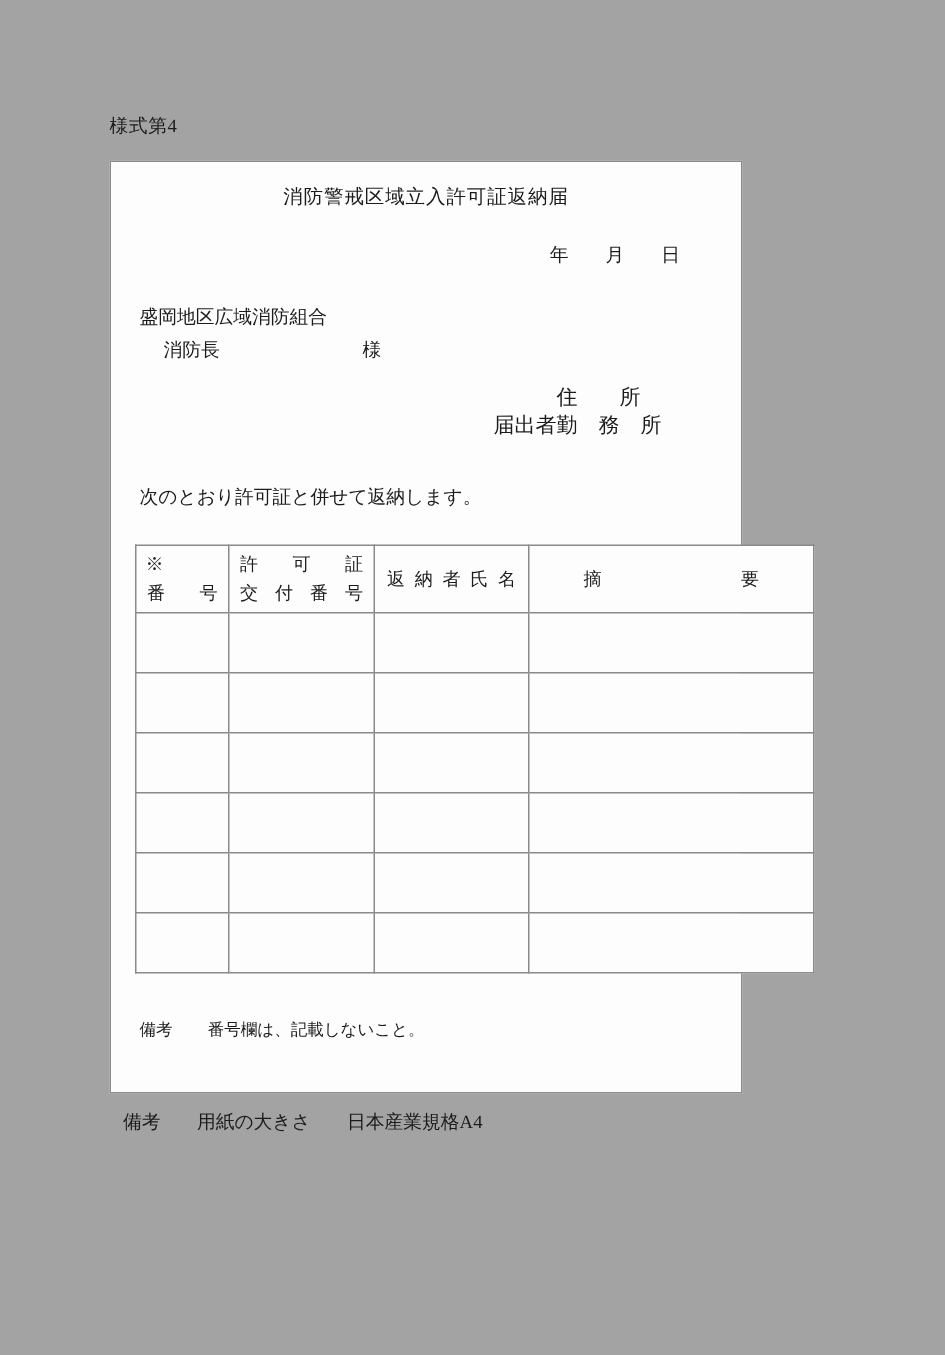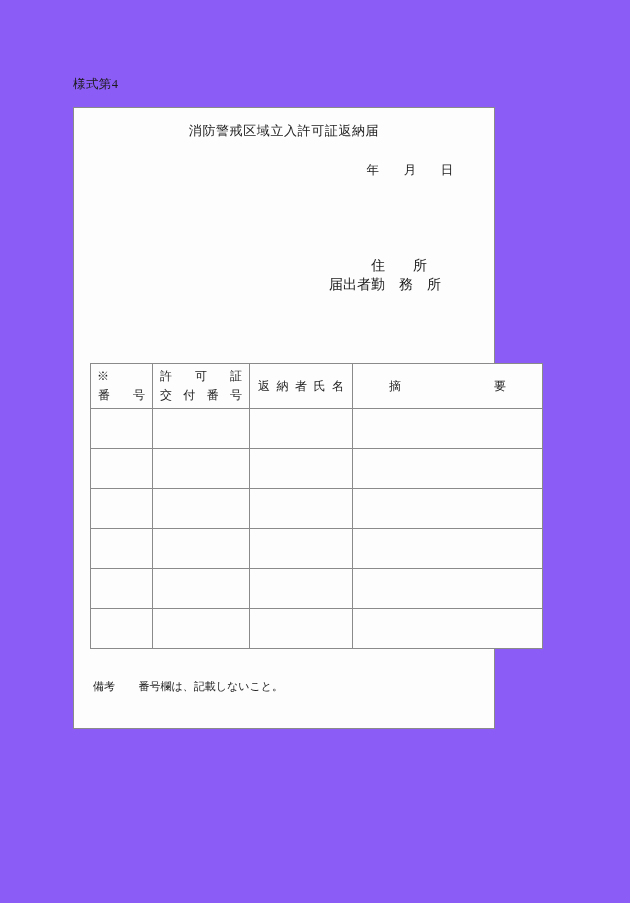--- a/index.html
+++ b/index.html
@@ -13,21 +13,21 @@
     height: 903px;
     position: relative;
     font-family: "Liberation Serif", "DejaVu Serif", serif;
     color: #1b1b1b;
     overflow: hidden;
   }
 
   .page {
     position: absolute;
     inset: 0;
-    background: #8b5cf6;
+    background: #a3a3a3;
   }
 
   
   .form-no {
     position: absolute;
     left: 73px;
     top: 76px;
     font-size: 12.5px;
     letter-spacing: 0.4px;
     white-space: nowrap;
@@ -185,32 +185,40 @@
   <div class="doc-box">
 
     <div class="doc-title">消防警戒区域立入許可証返納届</div>
 
     <div class="date-line">
       <span class="dslot">年</span>
       <span class="dslot">月</span>
       <span class="dslot">日</span>
     </div>
 
+    <div class="addressee">
+      <span class="org">盛岡地区広域消防組合</span>
+      <span class="chief-row">
+        <span>消防長</span>
+        <span class="sama">様</span>
+      </span>
+    </div>
 
     <div class="submitter">
       <div class="submitter-row">
         <span class="submitter-label"></span>
         <span class="submitter-field">住　　所</span>
       </div>
       <div class="submitter-row">
         <span class="submitter-label">届出者</span>
         <span class="submitter-field">勤　務　所</span>
       </div>
     </div>
 
+    <div class="lead-text">次のとおり許可証と併せて返納します。</div>
 
     <table class="form-table">
       <colgroup>
         <col class="c1">
           <col class="c2">
           <col class="c3">
           <col class="c4">
       </colgroup>
       <thead>
         <tr>
@@ -296,14 +304,21 @@
     </table>
 
     <div class="inner-note">
       <span>備考</span>
       <span class="gap-m"></span>
       <span>番号欄は、記載しないこと。</span>
     </div>
 
   </div>
 
+  <div class="outer-note">
+    <span>備考</span>
+    <span class="gap-m"></span>
+    <span>用紙の大きさ</span>
+    <span class="gap-m"></span>
+    <span>日本産業規格A4</span>
+  </div>
 
 </div>
 
 </body></html>

